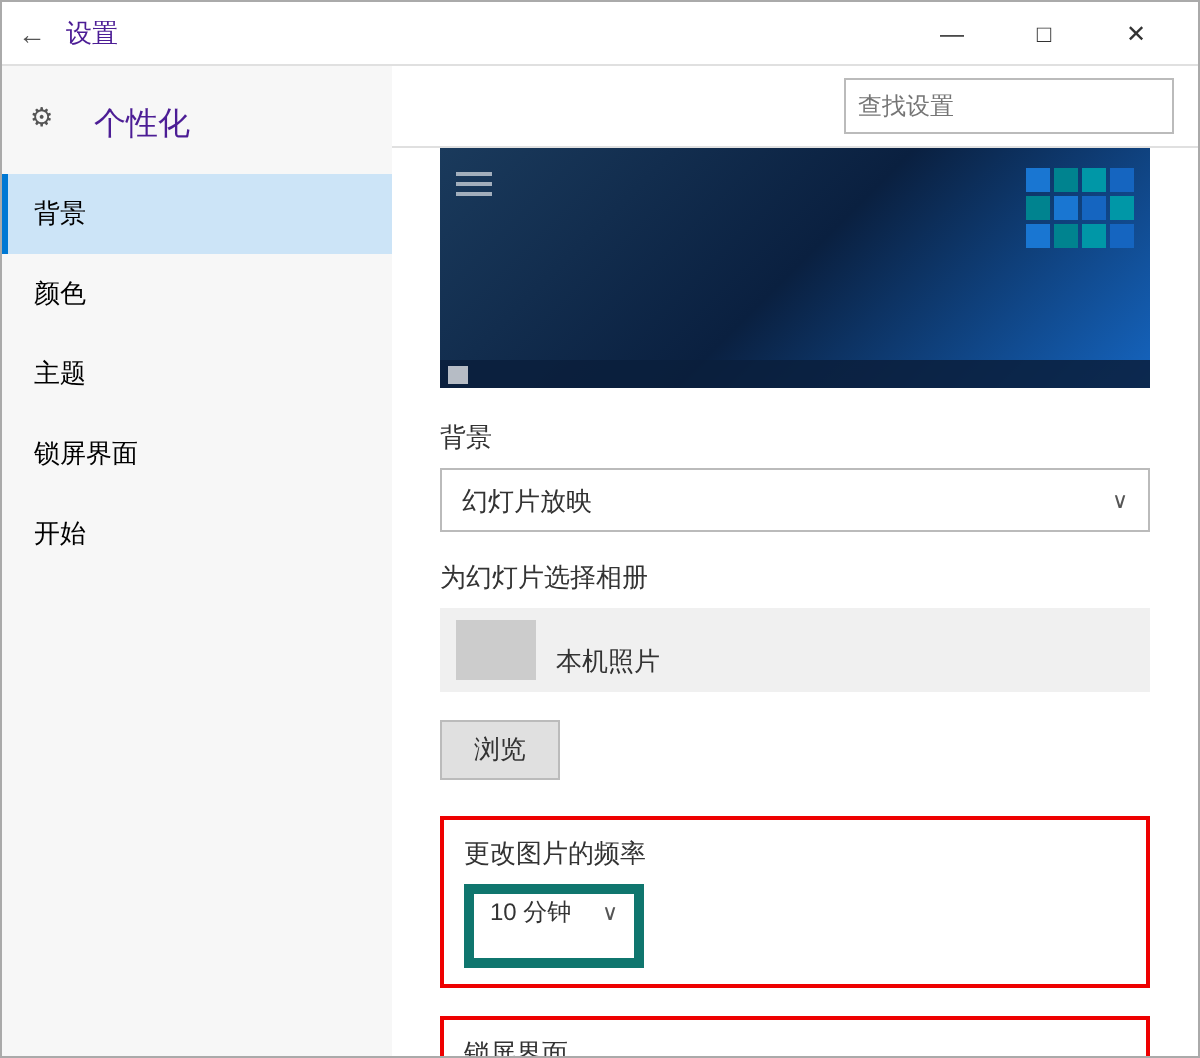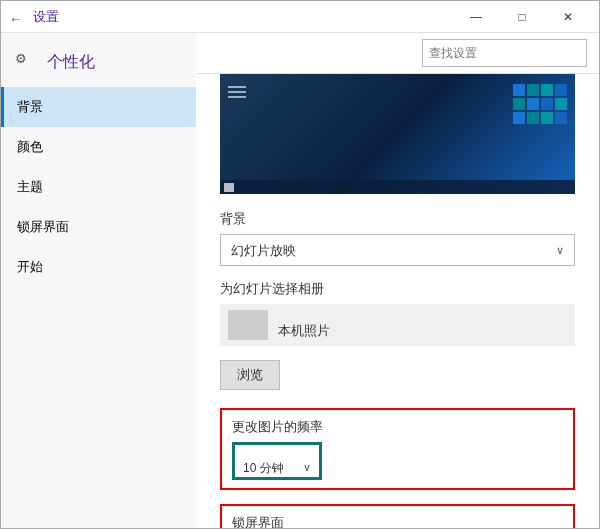--- a/index.html
+++ b/index.html
@@ -297,24 +297,24 @@
 
     
     .highlight-section {
       border: 2px solid #e00;
       padding: 8px 10px;
       margin-bottom: 14px;
     }
 
     
     .small-dropdown-wrap {
-      border: 3px solid #0f766e;
+      border: 5px solid #0f766e;
       background: #fff;
       display: inline-flex;
-      align-items: flex-start;
+      align-items: flex-end;
       height: 30px;
       padding: 16px 8px;
       cursor: pointer;
       min-width: 90px;
     }
     .small-dropdown-wrap select {
       border: none;
       outline: none;
       background: transparent;
       font-size: 12px;

